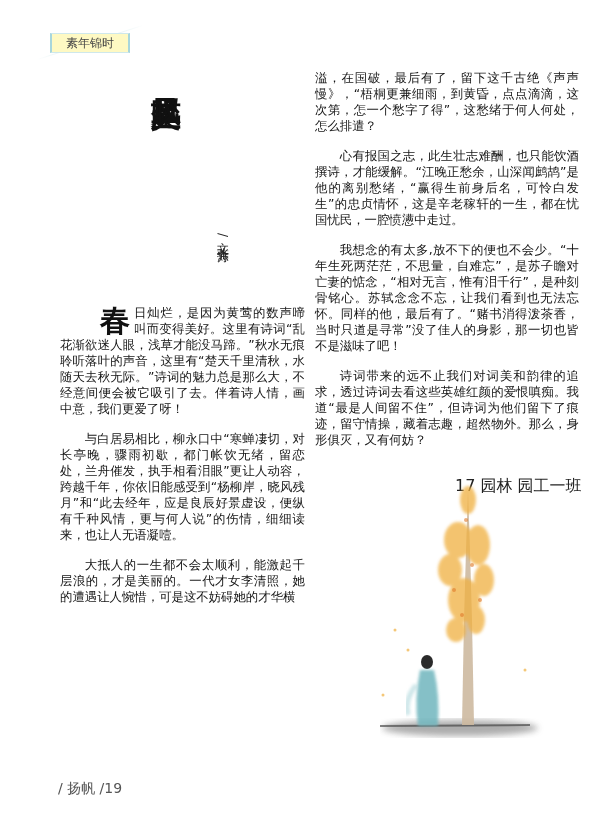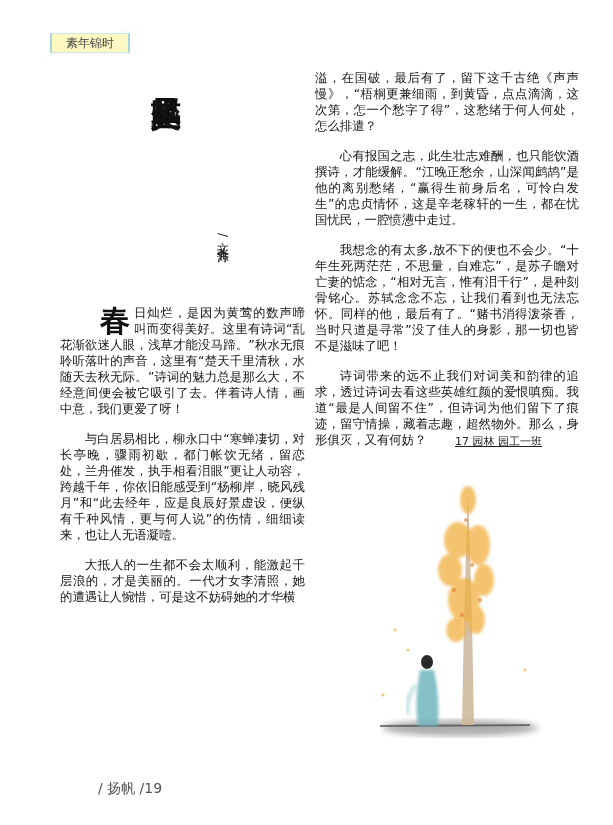--- a/index.html
+++ b/index.html
@@ -39,24 +39,24 @@
   .col p.first { text-indent: 0; }
   .col-left { left: 60px; top: 305px; width: 245px; }
   .col-right { left: 315px; top: 70px; width: 264px; }
   .col-right p.cont { text-indent: 0; }
   .dropcap {
     float: left; font-family: "DejaVu Serif", "Liberation Serif", serif;
     font-weight: bold; font-size: 30px; line-height: 32px; margin: 0 4px 0 40px;
     color: #111;
   }
   .signature {
-    position: absolute; left: 455px; top: 434px; font-size: 11px; color: #222; text-decoration: underline;
+    position: absolute; left: 455px; top: 476px; font-size: 16px; color: #222;
   }
   .footer {
-    position: absolute; left: 58px; top: 780px; font-size: 14px; color: #555; margin-left: 40px;
+    position: absolute; left: 58px; top: 780px; font-size: 14px; color: #555;
   }
   .illustration { position: absolute; left: 380px; top: 470px; width: 210px; height: 280px; }
 </style>
 </head>
 <body>
 
 <div class="tag-line"></div>
 <div class="section-tag">素年锦时</div>
 
 <div class="title">莫起风尘叹</div>

